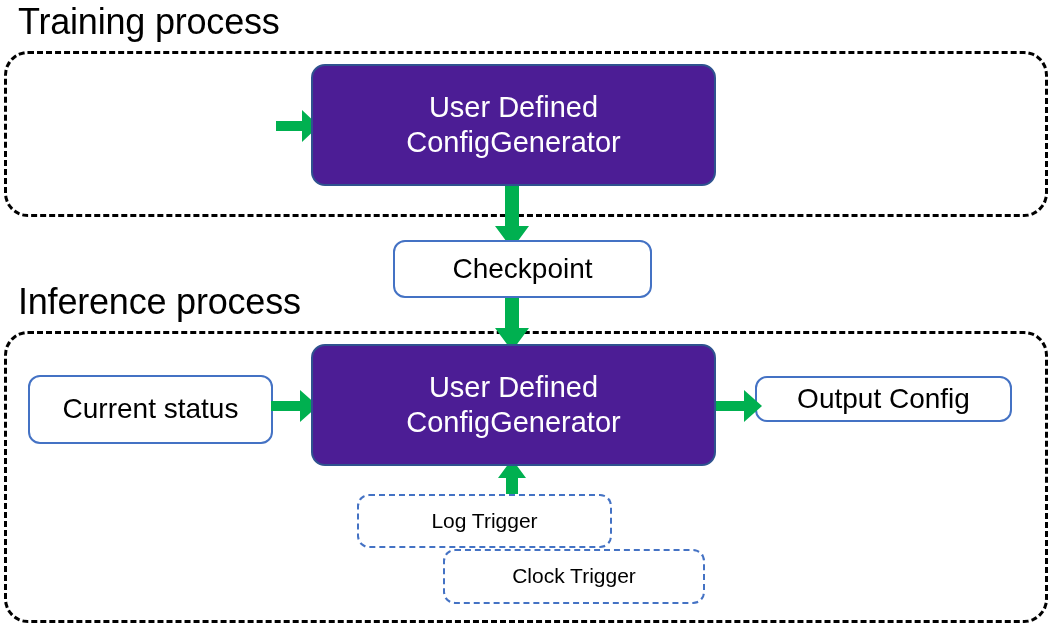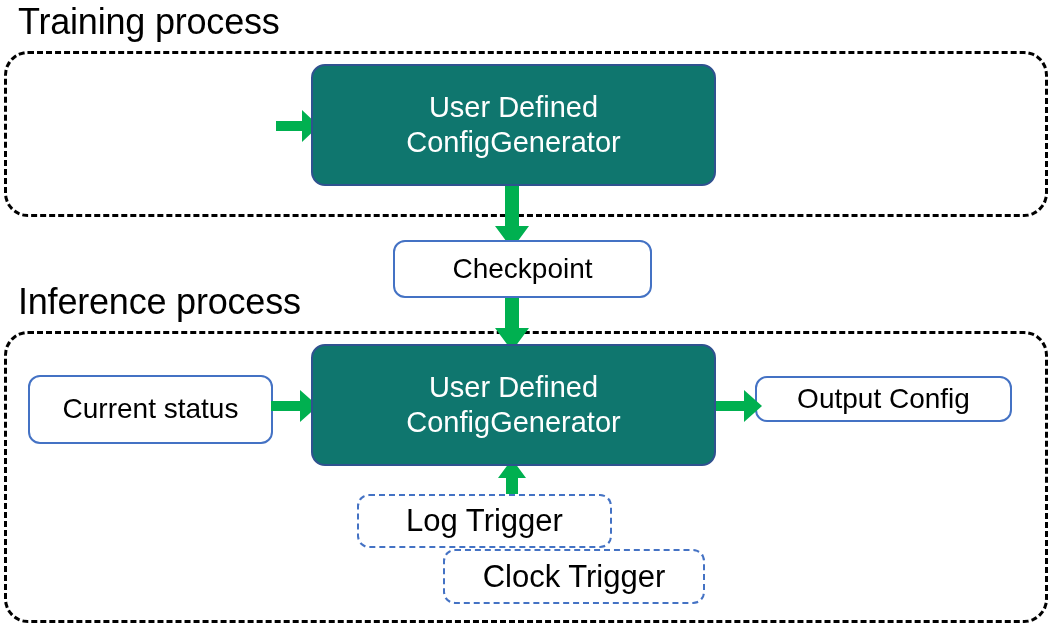--- a/index.html
+++ b/index.html
@@ -52,32 +52,32 @@
     color: #000000;
   }
   .node-plain {
     background: #ffffff;
     border: 2px solid #4472C4;
     border-radius: 12px;
     font-size: 28px;
     line-height: 1.15;
   }
   .node-primary {
-    background: #0f766e;
+    background: #4c1d95;
     border: 2px solid #2F528F;
     border-radius: 14px;
     color: #ffffff;
     font-size: 29px;
     line-height: 1.22;
   }
   .node-trigger {
     background: #ffffff;
     border: 2px dashed #4472C4;
     border-radius: 12px;
-    font-size: 31px;
+    font-size: 21px;
     line-height: 1.15;
   }
 
   #node-training-data   { left: 40px;  top: 96px;  width: 238px; height: 60px; }
   #node-udcg-training   { left: 311px; top: 64px;  width: 405px; height: 122px; z-index: 4; }
   #node-checkpoint      { left: 393px; top: 240px; width: 259px; height: 58px; z-index: 4; }
   #node-current-status  { left: 28px;  top: 375px; width: 245px; height: 69px; }
   #node-udcg-inference  { left: 311px; top: 344px; width: 405px; height: 122px; z-index: 4; }
   #node-output-config   { left: 755px; top: 376px; width: 257px; height: 46px; }
   #node-log-trigger     { left: 357px; top: 494px; width: 255px; height: 54px; z-index: 3; }

